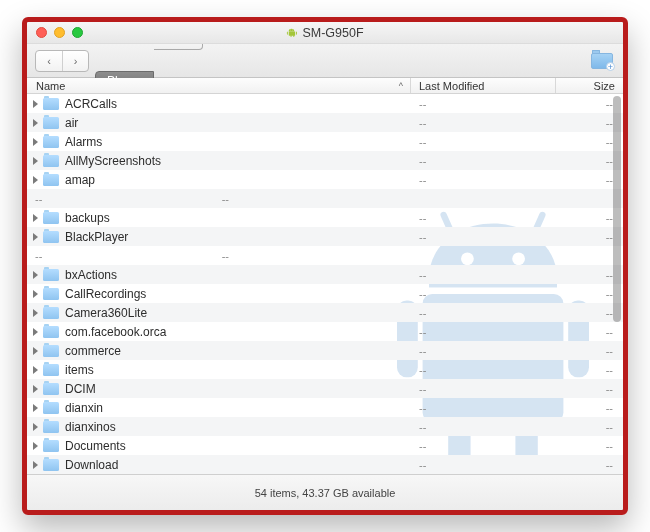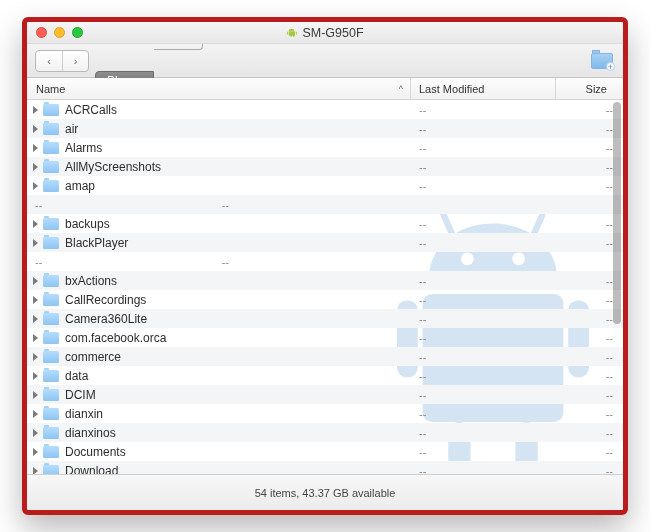--- a/index.html
+++ b/index.html
@@ -123,32 +123,32 @@
     border:1px solid #86b6e0;border-bottom:none;
   }
   .newfolder .plus{
     position:absolute;right:-2px;bottom:-2px;
     width:9px;height:9px;border-radius:50%;
     background:#fff;color:#4f8ed4;
     font-size:9px;line-height:9px;text-align:center;
     border:0.5px solid #b4cfe9;
   }
   .header-row {
-    height:22px;
+    height:16px;
     background:linear-gradient(#fdfdfd,#f1f1f1);
     border-bottom:1px solid #d4d4d4;
     display:flex;
     font-size:11px;
     color:#333;
     justify-content:flex-end;
   }
   .col-name{flex:1;display:flex;align-items:center;padding-left:9px;position:relative;border-right:1px solid #d8d8d8;}
   .col-name .sort{position:absolute;right:7px;font-size:9px;color:#666;}
   .col-mod{width:145px;display:flex;align-items:center;padding-left:8px;border-right:1px solid #d8d8d8;}
-  .col-size{width:67px;display:flex;align-items:center;justify-content:flex-end;padding-right:16px;}
+  .col-size{width:67px;display:flex;align-items:center;justify-content:flex-end;padding-right:8px;}
   .list {
     flex:1;
     overflow:hidden;
     position:relative;
     background:#fff;
   }
   .watermark {
     position:absolute;
     right:-30px; bottom:-28px;
     width:320px;height:320px;
@@ -388,21 +388,21 @@
             <span class="mini-folder"></span>
             <span>commerce</span>
           </div>
           <div class="c-mod">--</div>
           <div class="c-size">--</div>
         </div>
         <div class="row">
           <div class="c-name">
             <span class="disclosure"></span>
             <span class="mini-folder"></span>
-            <span>data</span>
+            <span>items</span>
           </div>
           <div class="c-mod">--</div>
           <div class="c-size">--</div>
         </div>
         <div class="row">
           <div class="c-name">
             <span class="disclosure"></span>
             <span class="mini-folder"></span>
             <span>DCIM</span>
           </div>

